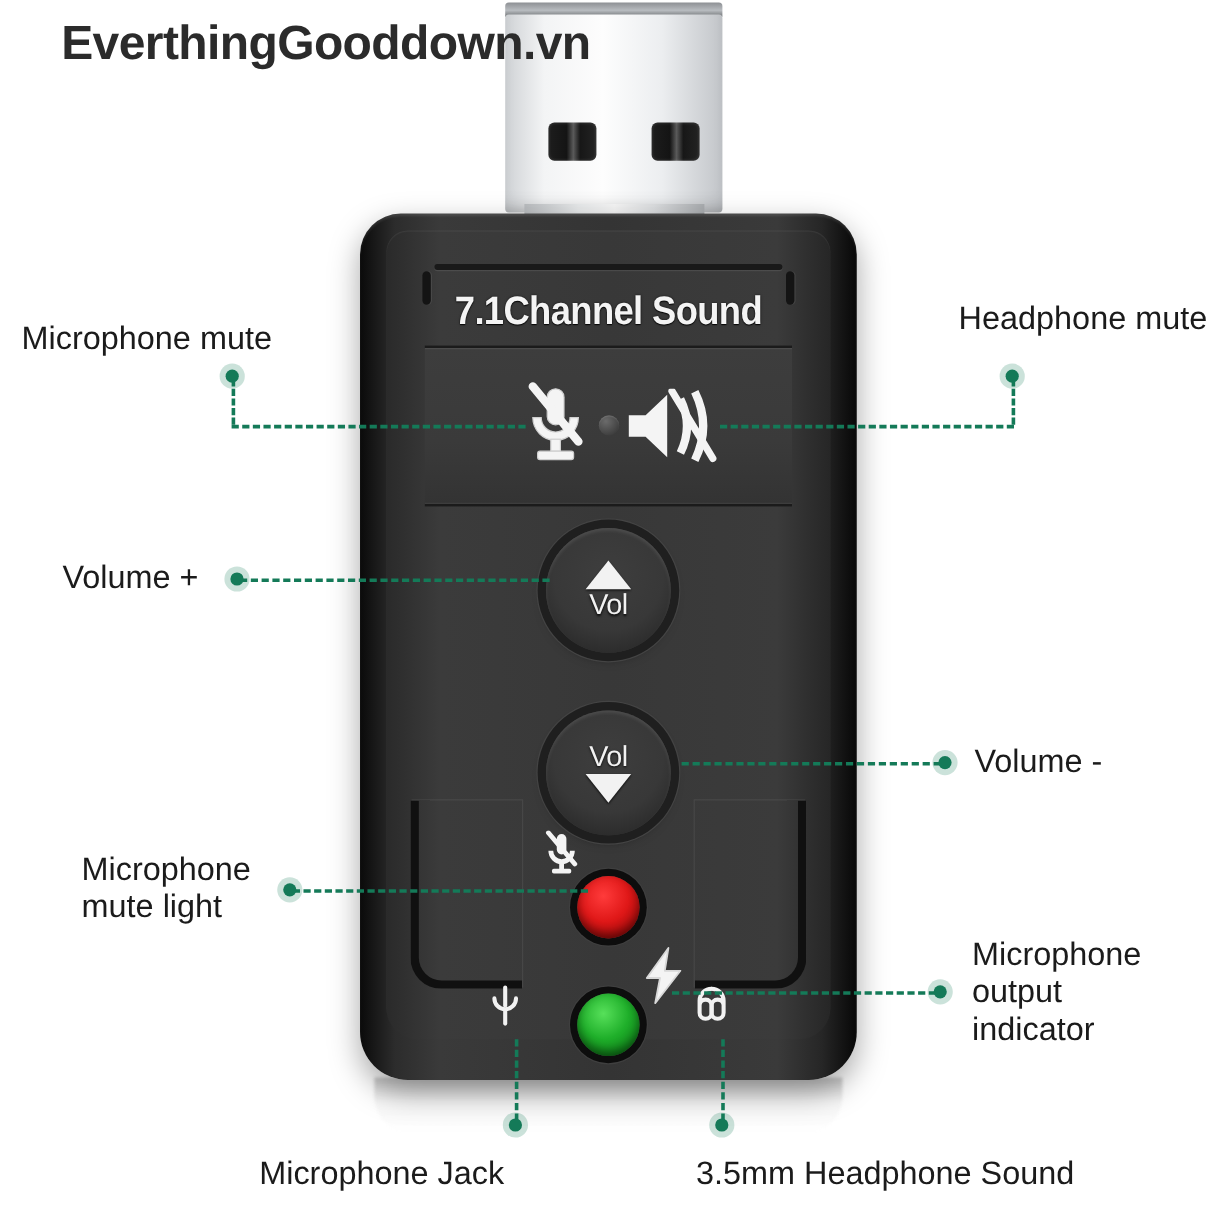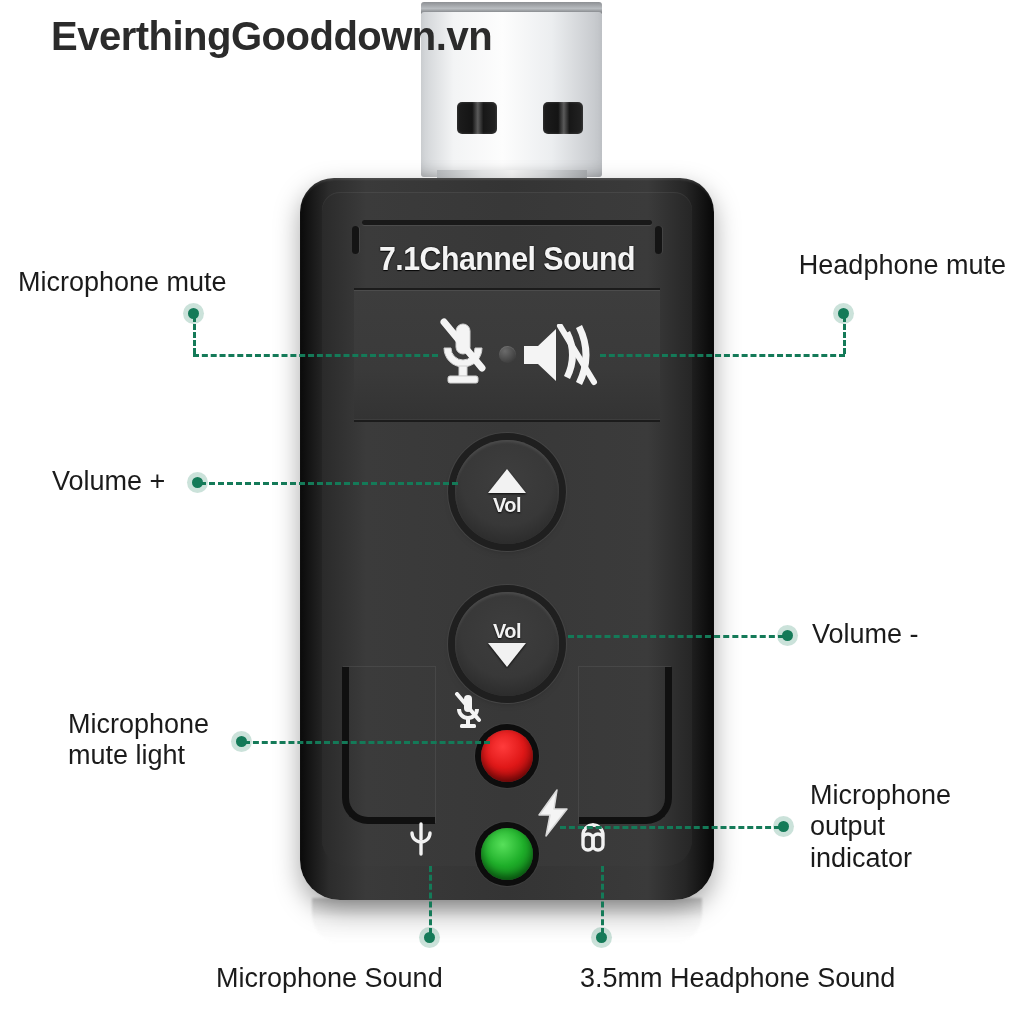--- a/index.html
+++ b/index.html
@@ -187,22 +187,22 @@
       inset 0 2px 3px rgba(255,255,255,0.10);
     display: flex;
     flex-direction: column;
     align-items: center;
     justify-content: center;
   }
   .vol-plus  { top: 248px; }
   .vol-minus { top: 400px; }
   .vol-label {
     font-family: "Liberation Sans", sans-serif;
-    font-weight: bold;
-    font-size: 20px;
+    font-weight: normal;
+    font-size: 24px;
     color: #f2f2f2;
     line-height: 1;
     letter-spacing: -0.5px;
     text-shadow: 0 1px 2px rgba(0,0,0,0.85);
   }
   .tri {
     width: 0; height: 0;
     border-left: 19px solid transparent;
     border-right: 19px solid transparent;
     filter: drop-shadow(0 1px 1px rgba(0,0,0,0.8));
@@ -433,19 +433,19 @@
 mute light</div>
 <div class="dot" style="left:236px; top:736px;"></div>
 <div class="lead-h" style="left:244px; top:741px; width:246px;"></div>
 
 <div class="callout" style="left:810px; top:780px;">Microphone
 output
 indicator</div>
 <div class="dot" style="left:778px; top:821px;"></div>
 <div class="lead-h" style="left:560px; top:826px; width:220px;"></div>
 
-<div class="callout" style="left:216px; top:963px;">Microphone Sound</div>
+<div class="callout" style="left:216px; top:963px;">Microphone Jack</div>
 <div class="dot" style="left:424px; top:932px;"></div>
 <div class="lead-v" style="left:429px; top:866px; height:68px;"></div>
 
 <div class="callout" style="left:580px; top:963px;">3.5mm Headphone Sound</div>
 <div class="dot" style="left:596px; top:932px;"></div>
 <div class="lead-v" style="left:601px; top:866px; height:68px;"></div>
 
 </body></html>

